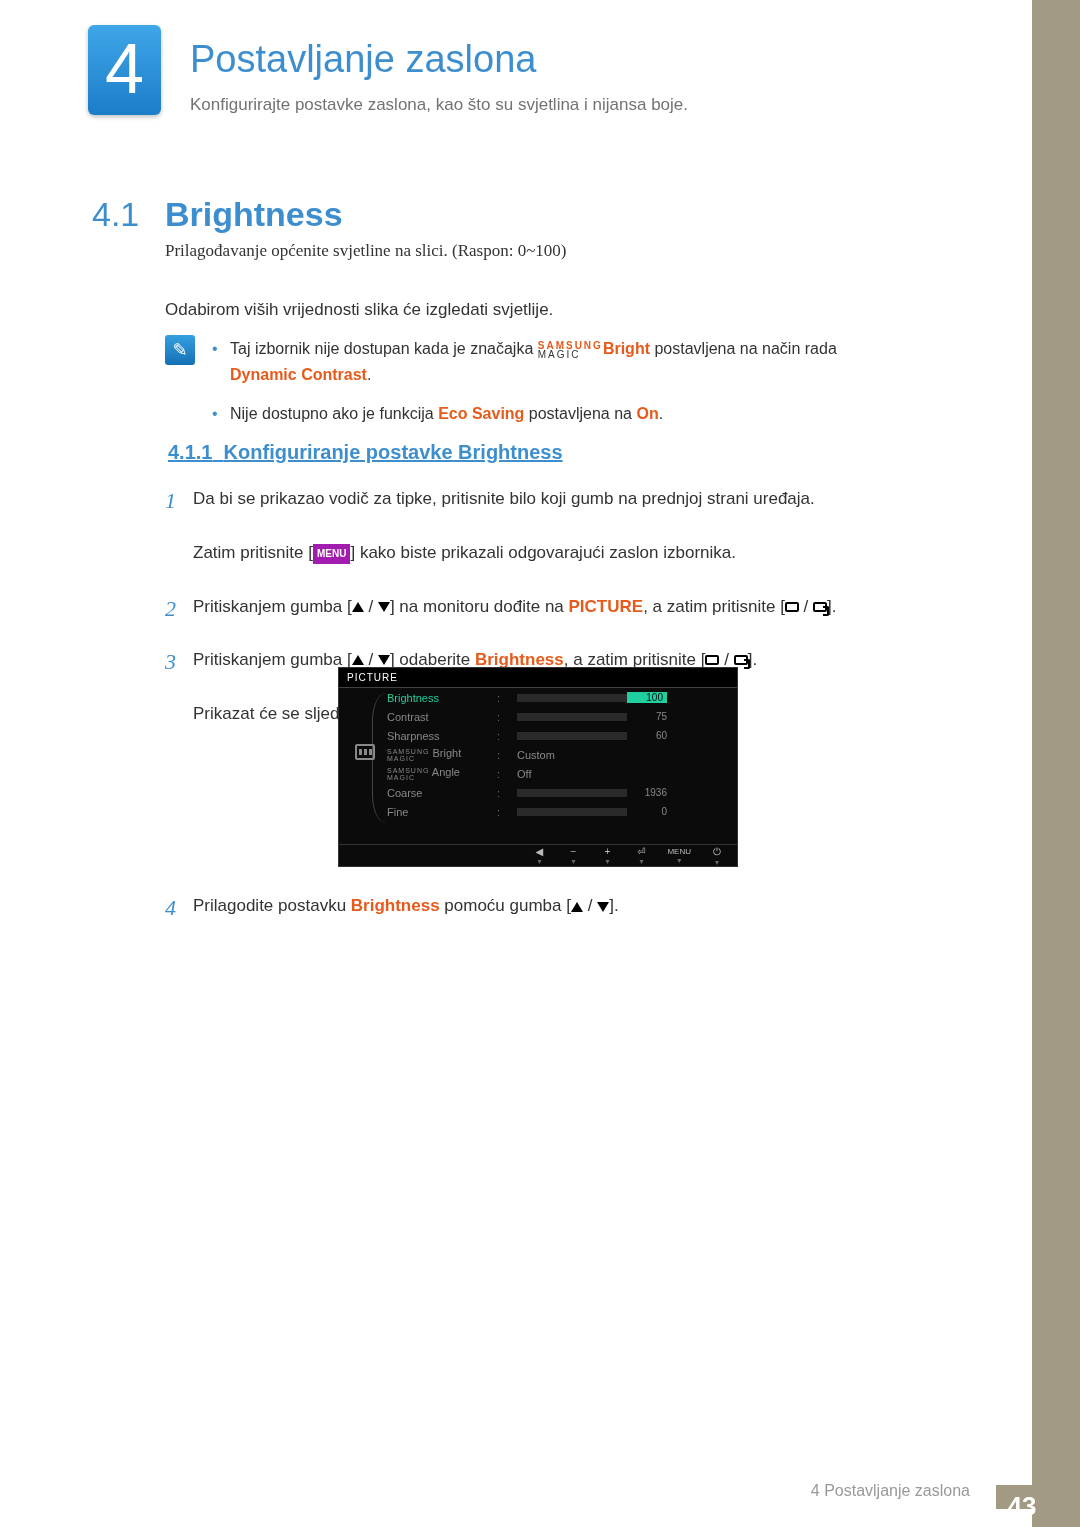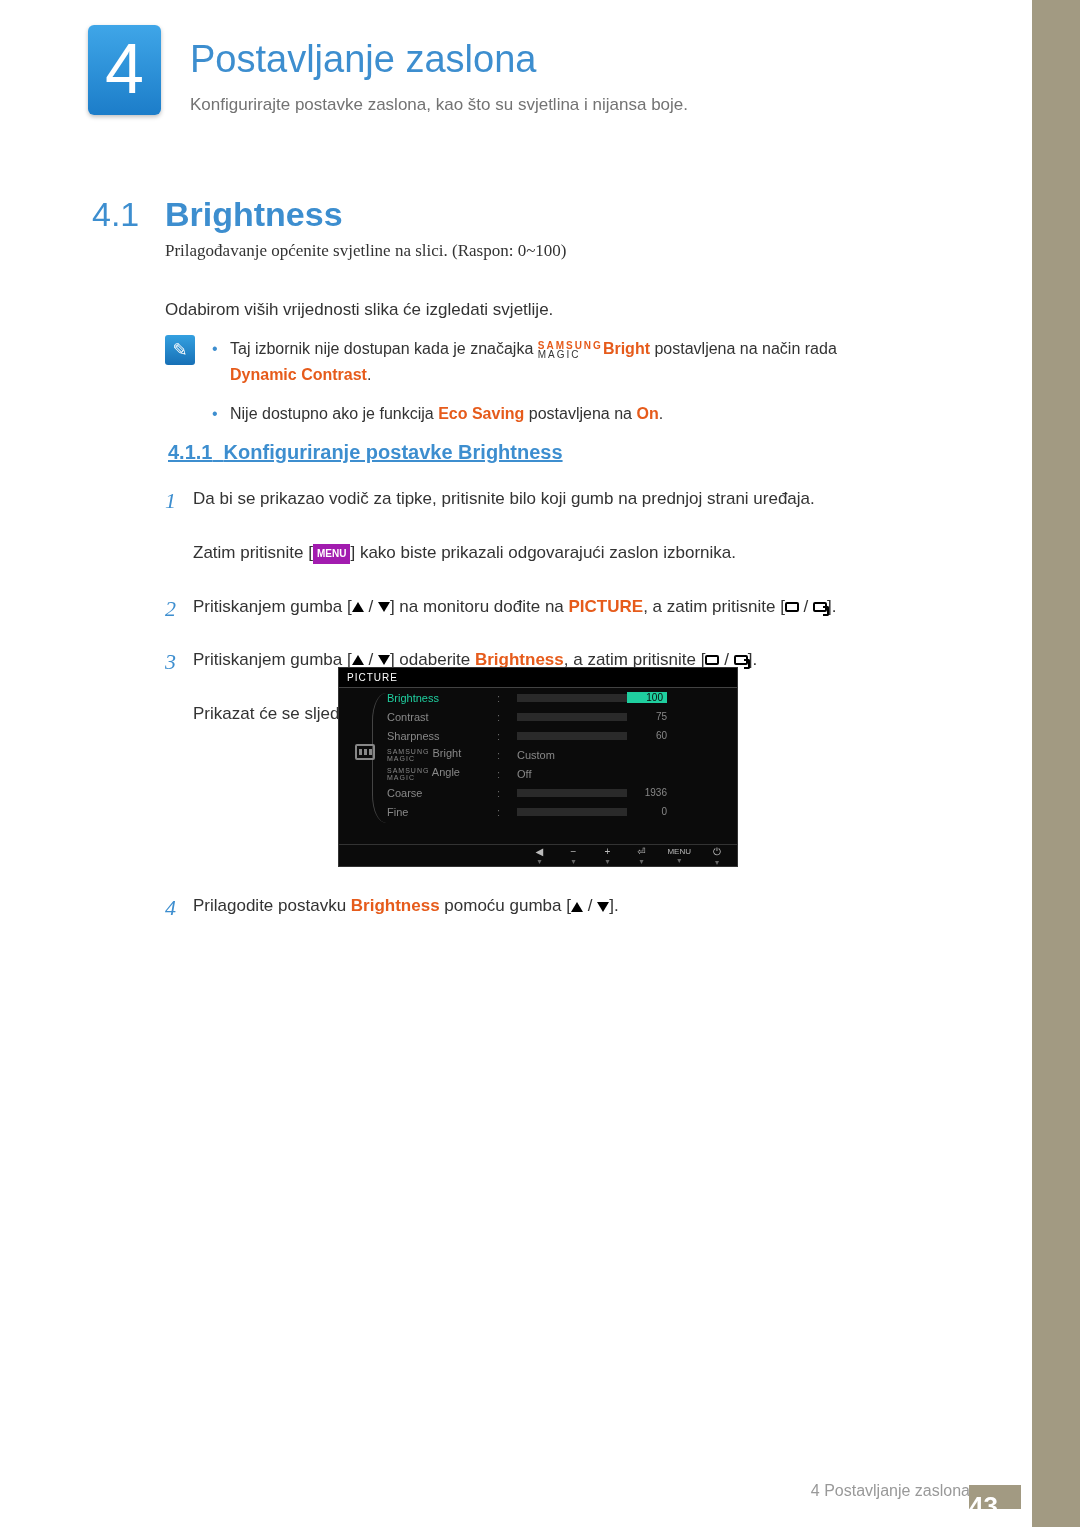--- a/index.html
+++ b/index.html
@@ -130,23 +130,23 @@
     width:20px; height:16px; border:2px solid #888; border-radius:2px;
   }
   .osd-icon::after{content:"";position:absolute;left:2px;top:3px;width:3px;height:6px;background:#888;box-shadow:5px 0 #888,10px 0 #888;}
   .osd-arc{ position:absolute; left:33px; top:25px; width:14px; height:130px; border-left:1px solid #444; border-radius:40px 0 0 40px/80px 0 0 80px;}
   .osd-footer{ position:absolute; bottom:0; left:0; right:0; height:22px; border-top:1px solid #333; display:flex; justify-content:flex-end; align-items:center; padding-right:12px; gap:18px;}
   .osd-footer .fi{ width:16px; text-align:center; color:#bbb; font-size:10px; position:relative;}
   .osd-footer .fi .arr{ display:block; font-size:8px; color:#666; line-height:6px; margin-top:2px;}
   .magic-sm{display:inline-block;font-size:7px;line-height:7px;letter-spacing:1px;vertical-align:middle;}
   .magic-sm .t1{display:block;}
   .page-num-box{
-    position:absolute; right:59px; bottom:18px;
+    position:absolute; right:32px; bottom:18px;
     width:52px; height:24px; background:#a29a82; color:#fff;
-    font-size:26px; font-weight:700; text-align:left; line-height:42px;
+    font-size:26px; font-weight:700; text-align:center; line-height:42px;
   }
   .footer-text{ position:absolute; right:110px; bottom:27px; color:#999; font-size:16px;}
 </style>
 </head>
 <body>
 
 <div class="side-bar"></div>
 
 <div class="chapter-tab">4</div>
 <div class="chapter-title">Postavljanje zaslona</div>

